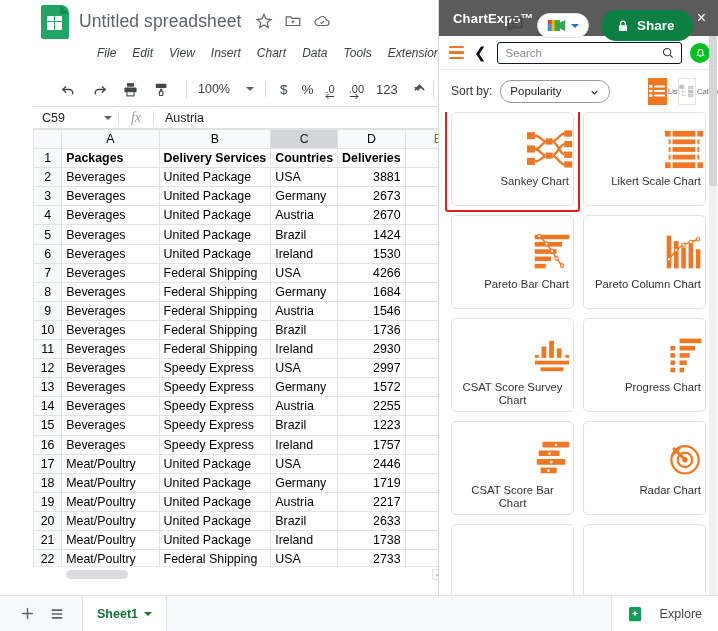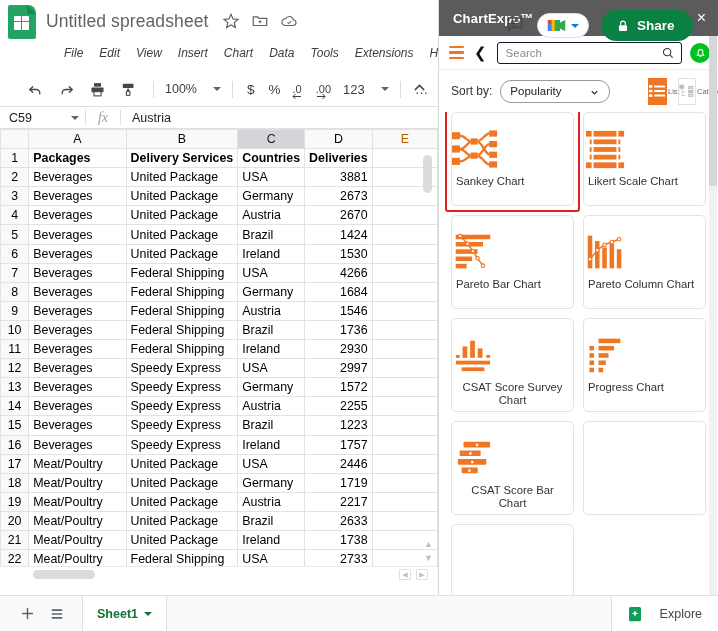--- a/index.html
+++ b/index.html
@@ -10,20 +10,21 @@
     overflow: hidden;
     -webkit-font-smoothing: antialiased;
   }
   #app { position: relative; width: 718px; height: 631px; }
 
   
   #sheets {
     position: absolute; left: 0; top: 0;
     width: 438px; height: 631px;
     background: #fff;
+    padding-left: 33px;
   }
 
   
   .titlerow { display: flex; align-items: center; height: 42px; padding-left: 8px; }
   .sheets-logo {
     width: 28px; height: 34px; position: relative; flex: 0 0 auto; margin-right: 10px; margin-top:2px;
   }
   .sheets-logo .page {
     position: absolute; inset: 0;
     background: #21a464;
@@ -220,21 +221,21 @@
   }
   .vt.active .box { background: #ef7622; border-color: #ef7622; }
   .vt .lbl { font-size: 7.5px; color: #6b6b6b; }
 
   .cards {
     position: relative; padding: 0 12px; height: 515px; overflow: hidden;
   }
   .cardgrid { display: grid; grid-template-columns: 1fr 1fr; gap: 9px; }
   .card {
     height: 94px; border: 1px solid #e3e3e3; border-radius: 5px; background: #fff;
-    display: flex; flex-direction: column; align-items: flex-start; justify-content: flex-start;
+    display: flex; flex-direction: column; align-items: flex-end; justify-content: flex-start;
     padding-top: 12px; position: relative;
   }
   .card .ico { height: 48px; display: flex; align-items: center; justify-content: center; }
   .card .cname {
     font-size: 11.3px; color: #333; text-align: center; line-height: 13px;
     padding: 0 4px; margin-top: 2px;
   }
   .card.selected:after {
     content: ""; position: absolute; left: -7px; top: -7px; right: -7px; bottom: -7px;
     border: 2.5px solid #e02020; border-radius: 3px; pointer-events: none;
@@ -794,20 +795,32 @@
     <rect x="8" y="12" width="22" height="6" rx="1"></rect>
                 <rect x="18" y="14" width="2.5" height="2.5" fill="#fff"></rect>
     <rect x="6" y="21" width="30" height="6" rx="1"></rect>
                 <rect x="20" y="23" width="2.5" height="2.5" fill="#fff"></rect>
     <rect x="10" y="30" width="17" height="6" rx="1"></rect>
                 <rect x="17" y="32" width="2.5" height="2.5" fill="#fff"></rect>
               </svg>
             </div>
             <div class="cname">CSAT Score Bar Chart</div>
           </div>
+          <div class="card">
+            <div class="ico">
+              <svg viewBox="0 0 44 44" width="40" height="40" fill="none" stroke="#ef7622" stroke-width="2.4">
+    <circle cx="22" cy="24" r="15"></circle>
+                <circle cx="22" cy="24" r="8"></circle>
+    <path d="M22 24L9 11" stroke-width="3"></path>
+    <path d="M9 11 L9 20 L18 11 Z" fill="#ef7622" stroke="none"></path>
+    <circle cx="22" cy="24" r="3" fill="#ef7622" stroke="none"></circle>
+              </svg>
+            </div>
+            <div class="cname">Radar Chart</div>
+          </div>
           <div class="card"></div>
           <div class="card"></div>
         </div>
     </div>
     <div class="panel-scroll">
       <div class="pthumb"></div>
     </div>
   </div>
 
   <div class="bottombar">

